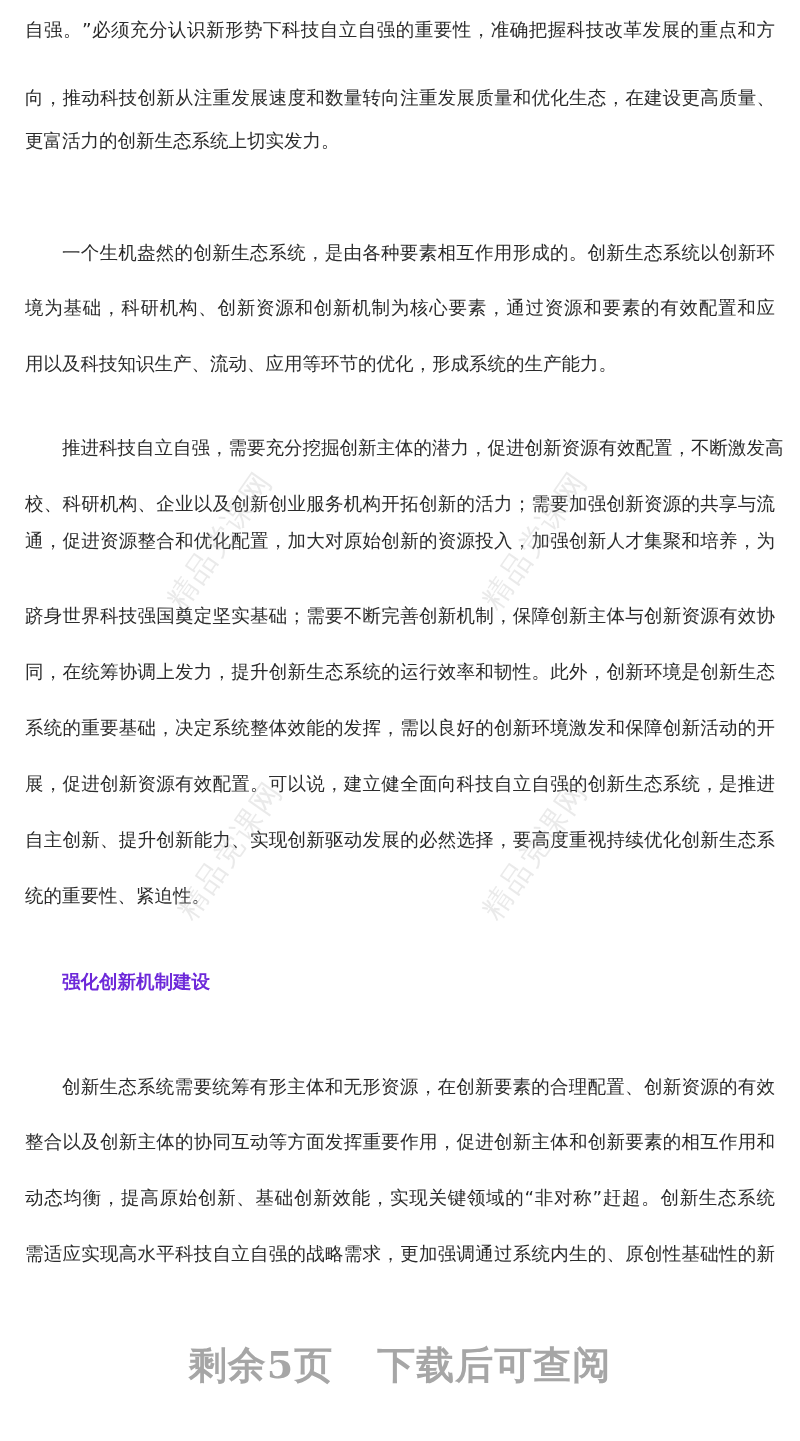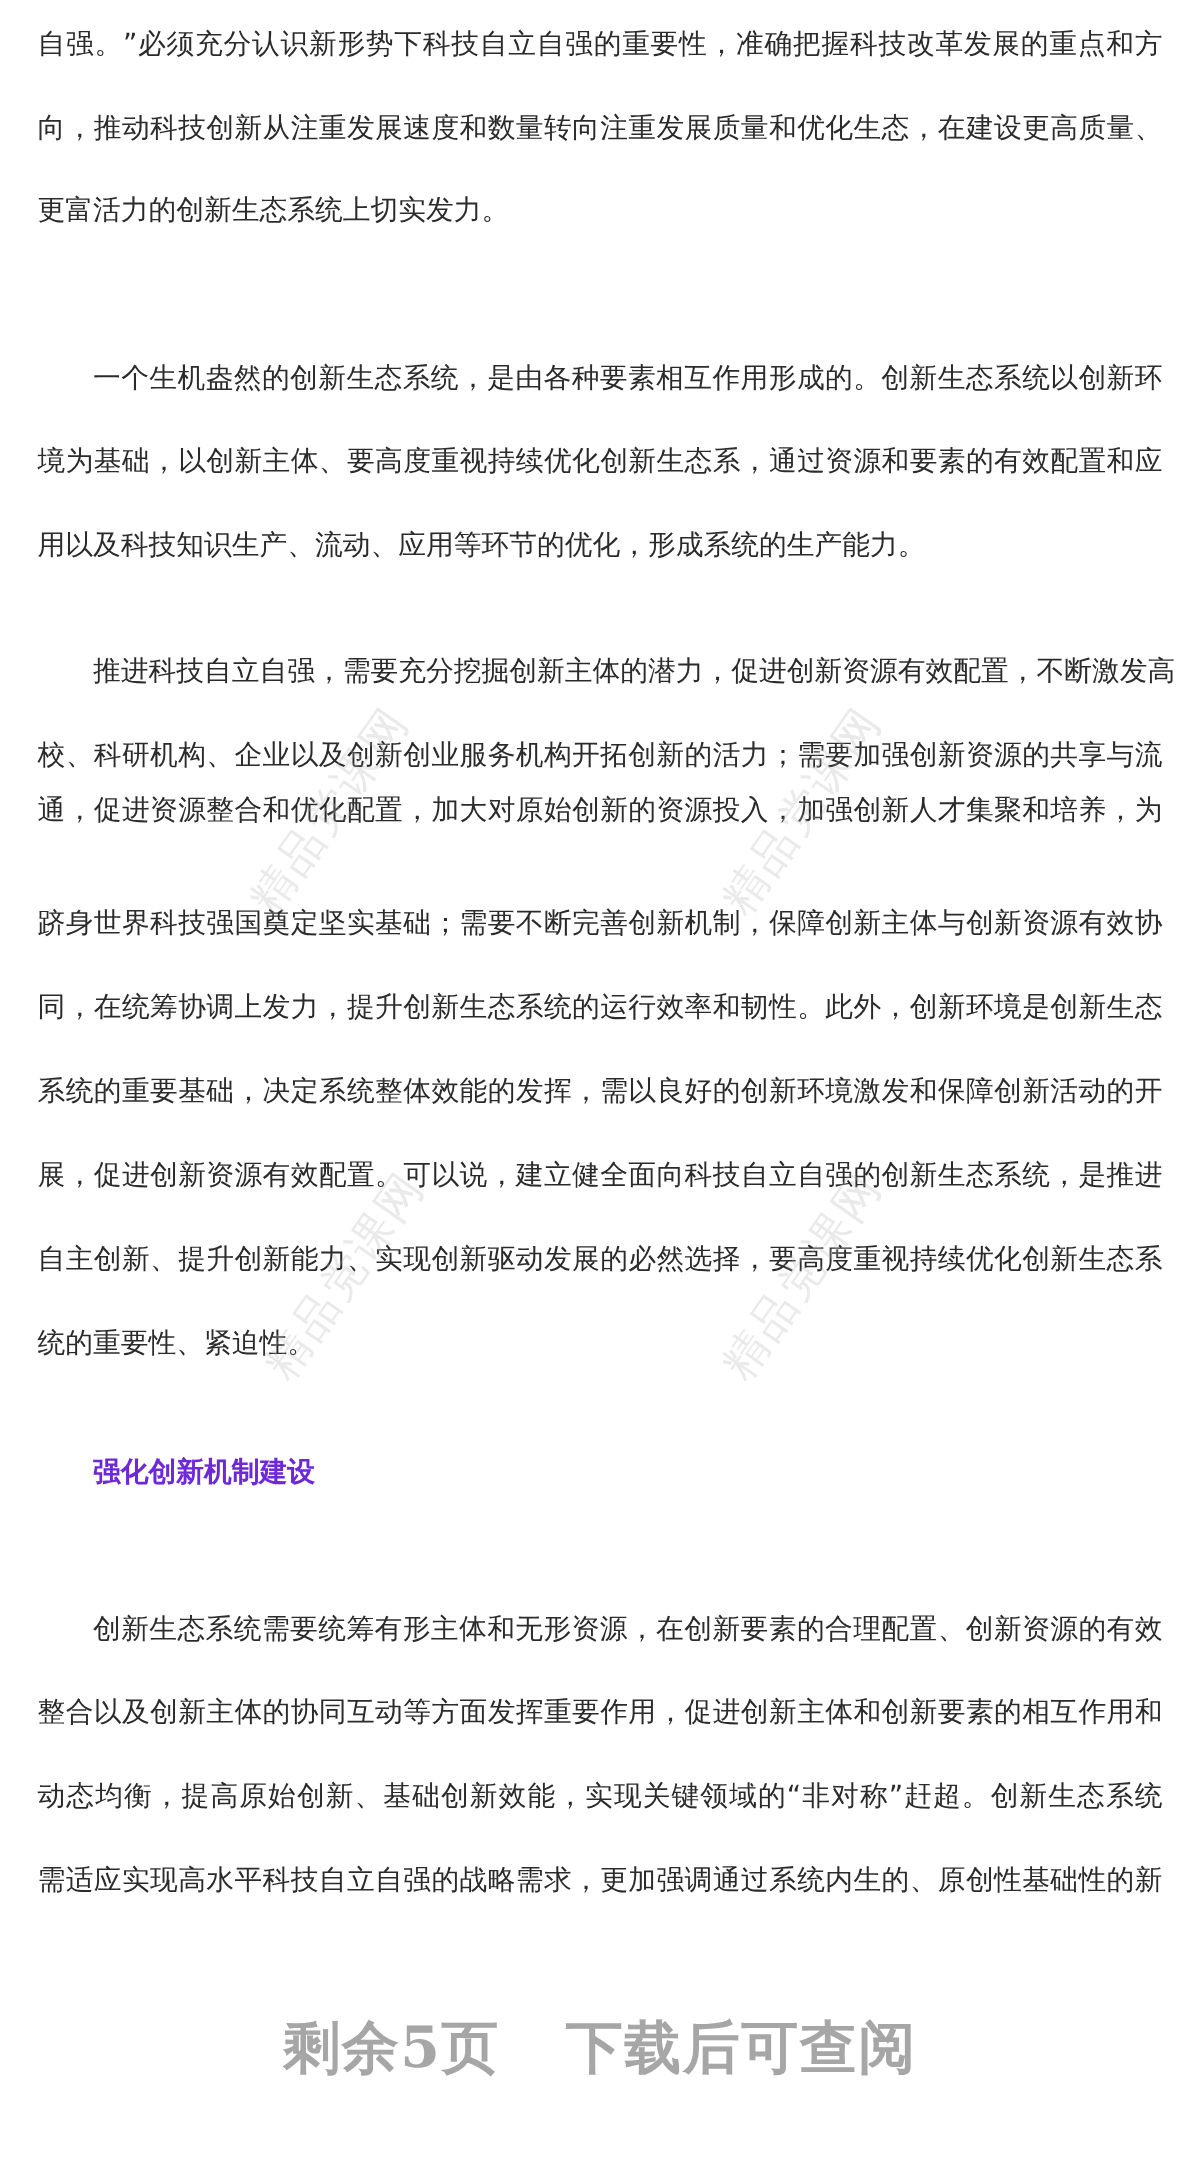--- a/index.html
+++ b/index.html
@@ -31,25 +31,25 @@
     font-family: "DejaVu Serif", "Liberation Serif", serif;
   }
   .footer span.gap { display: inline-block; width: 44px; }
 </style>
 </head>
 <body>
 
 <div>
 
   <div class="line" style="top:16px">自强。”必须充分认识新形势下科技自立自强的重要性，准确把握科技改革发展的重点和方</div>
-  <div class="line" style="top:72px">向，推动科技创新从注重发展速度和数量转向注重发展质量和优化生态，在建设更高质量、</div>
+  <div class="line" style="top:84px">向，推动科技创新从注重发展速度和数量转向注重发展质量和优化生态，在建设更高质量、</div>
   <div class="line last" style="top:127px">更富活力的创新生态系统上切实发力。</div>
 
   <div class="line indent" style="top:239px">一个生机盎然的创新生态系统，是由各种要素相互作用形成的。创新生态系统以创新环</div>
-  <div class="line" style="top:294px">境为基础，以创新主体、要高度重视持续优化创新生态系，通过资源和要素的有效配置和应</div>
+  <div class="line" style="top:294px">境为基础，科研机构、创新资源和创新机制为核心要素，通过资源和要素的有效配置和应</div>
   <div class="line last" style="top:350px">用以及科技知识生产、流动、应用等环节的优化，形成系统的生产能力。</div>
 
   <div class="line indent" style="top:434px">推进科技自立自强，需要充分挖掘创新主体的潜力，促进创新资源有效配置，不断激发高</div>
   <div class="line" style="top:490px">校、科研机构、企业以及创新创业服务机构开拓创新的活力；需要加强创新资源的共享与流</div>
   <div class="line" style="top:527px">通，促进资源整合和优化配置，加大对原始创新的资源投入，加强创新人才集聚和培养，为</div>
   <div class="line" style="top:602px">跻身世界科技强国奠定坚实基础；需要不断完善创新机制，保障创新主体与创新资源有效协</div>
   <div class="line" style="top:658px">同，在统筹协调上发力，提升创新生态系统的运行效率和韧性。此外，创新环境是创新生态</div>
   <div class="line" style="top:714px">系统的重要基础，决定系统整体效能的发挥，需以良好的创新环境激发和保障创新活动的开</div>
   <div class="line" style="top:770px">展，促进创新资源有效配置。可以说，建立健全面向科技自立自强的创新生态系统，是推进</div>
   <div class="line" style="top:826px">自主创新、提升创新能力、实现创新驱动发展的必然选择，要高度重视持续优化创新生态系</div>

